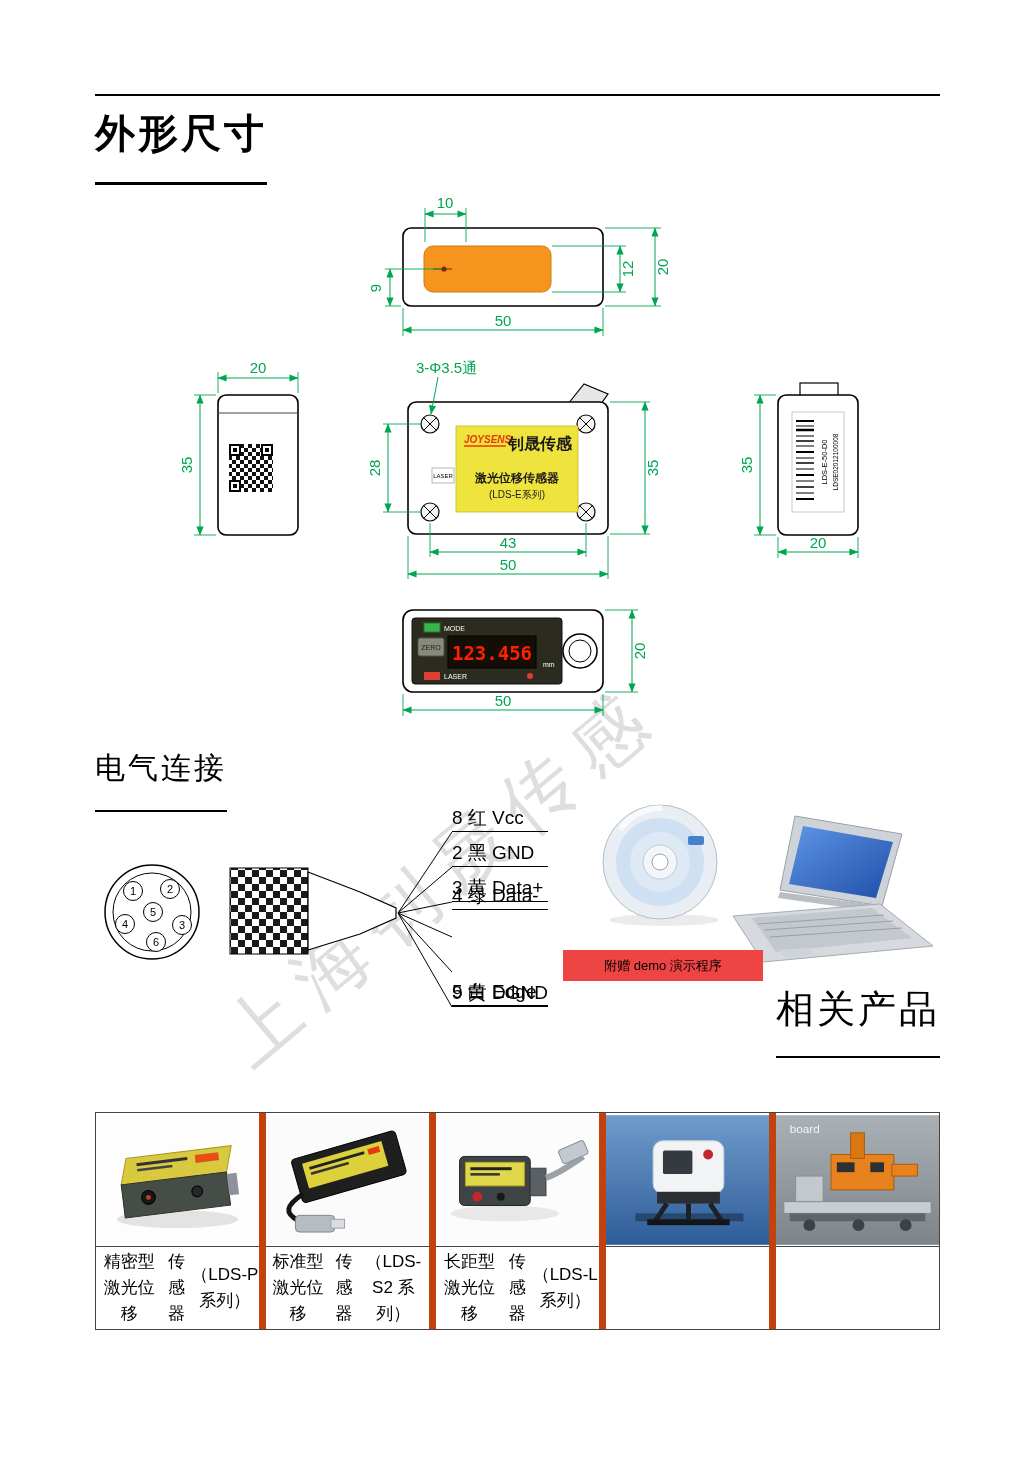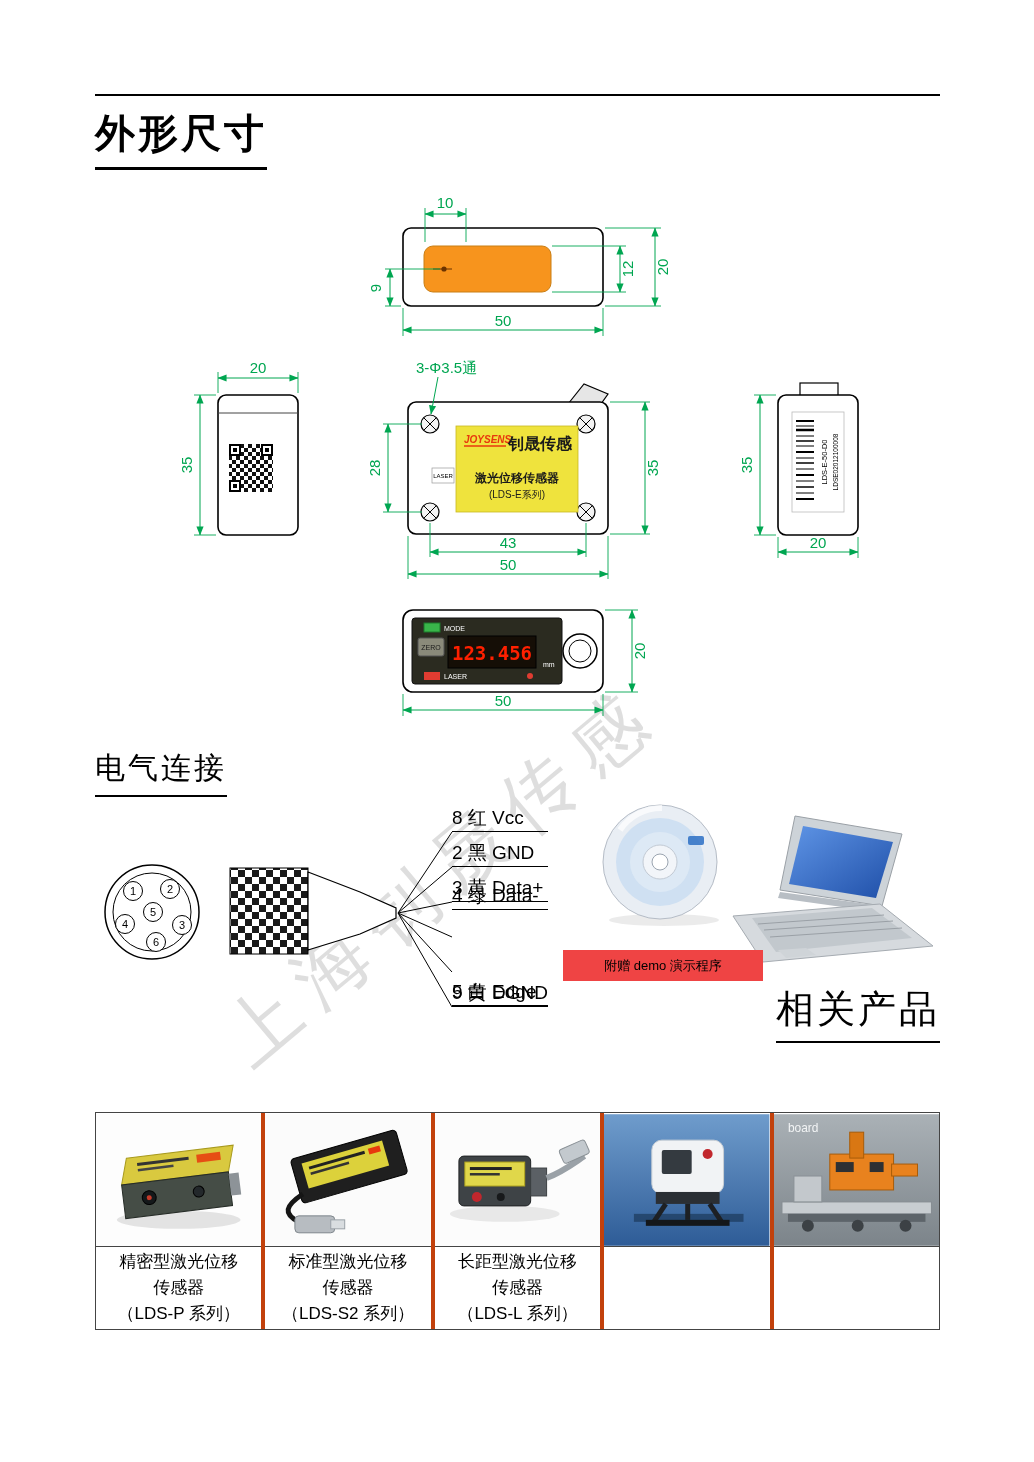--- a/index.html
+++ b/index.html
@@ -1,45 +1,45 @@
 <!DOCTYPE html>
 <html><head>
 <meta charset="utf-8">
 <style>
   *{margin:0;padding:0;box-sizing:border-box}
   html,body{background:#fff}
   .page{position:relative;width:1034px;height:1462px;margin:0 auto;background:#fff;
         font-family:"Liberation Sans","DejaVu Sans",sans-serif;color:#000;overflow:hidden}
   .rule{position:absolute;left:95px;top:94px;width:845px;height:2px;background:#000}
-  .sec{position:absolute;display:inline-block;border-bottom:3px solid #000;padding-bottom:6px;
+  .sec{position:absolute;display:inline-block;border-bottom:3px solid #000;padding-bottom:21px;
        letter-spacing:3px;white-space:nowrap}
   .sec-outline{left:95px;top:106px;font-size:40px;font-weight:bold}
   .sec-elec{left:95px;top:748px;font-size:30px;font-weight:normal;border-bottom-width:2px}
   .sec-related{right:94px;top:984px;font-size:38px;font-weight:normal;border-bottom-width:2px}
   svg.abs{position:absolute;left:0}
   .outline-svg{top:180px}
   .elec-svg{top:800px}
   .dim{stroke:#00A651;stroke-width:1;fill:none}
   .ext{stroke:#00A651;stroke-width:.9;fill:none}
   .dimtxt{fill:#00A651;font-size:15px;font-family:"Liberation Sans",sans-serif}
   .body{fill:#fff;stroke:#000;stroke-width:1.6}
   .wire{position:absolute;left:452px;width:96px;height:26px;line-height:23px;
         border-bottom:1.5px solid #000;font-size:19px;white-space:nowrap}
   .caption{position:absolute;left:563px;top:950px;width:200px;height:31px;background:#ef4444;
            font-size:13px;text-align:center;line-height:31px}
   .watermark{position:absolute;left:235px;top:1000px;font-size:74px;letter-spacing:16px;
              color:rgba(155,155,155,.33);transform:rotate(-40deg);transform-origin:0 50%;
              white-space:nowrap;pointer-events:none}
   .rel-table{position:absolute;left:95px;top:1112px;width:845px;height:218px;
              border:1px solid #444;display:flex;background:#fff}
-  .rel-cell{flex:1;display:flex;flex-direction:column;border-left:4px solid #c2410c;min-width:0}
+  .rel-cell{flex:1;display:flex;flex-direction:column;border-left:7px solid #c2410c;min-width:0}
   .rel-cell:first-child{border-left:none}
   .rel-img{height:134px;border-bottom:1px solid #444;display:flex;align-items:center;
            justify-content:center;overflow:hidden;background:#fff}
-  .rel-txt{flex:1;display:flex;flex-direction:column;align-items:center;justify-content:center;
+  .rel-txt{flex:1;display:flex;flex-direction:row;align-items:center;justify-content:center;
            font-size:17px;line-height:26px;text-align:center}
 </style>
 </head>
 <body>
 
 <div class="page">
 
   <div class="watermark">上海钊晟传感</div>
 
   <div class="rule"></div>

